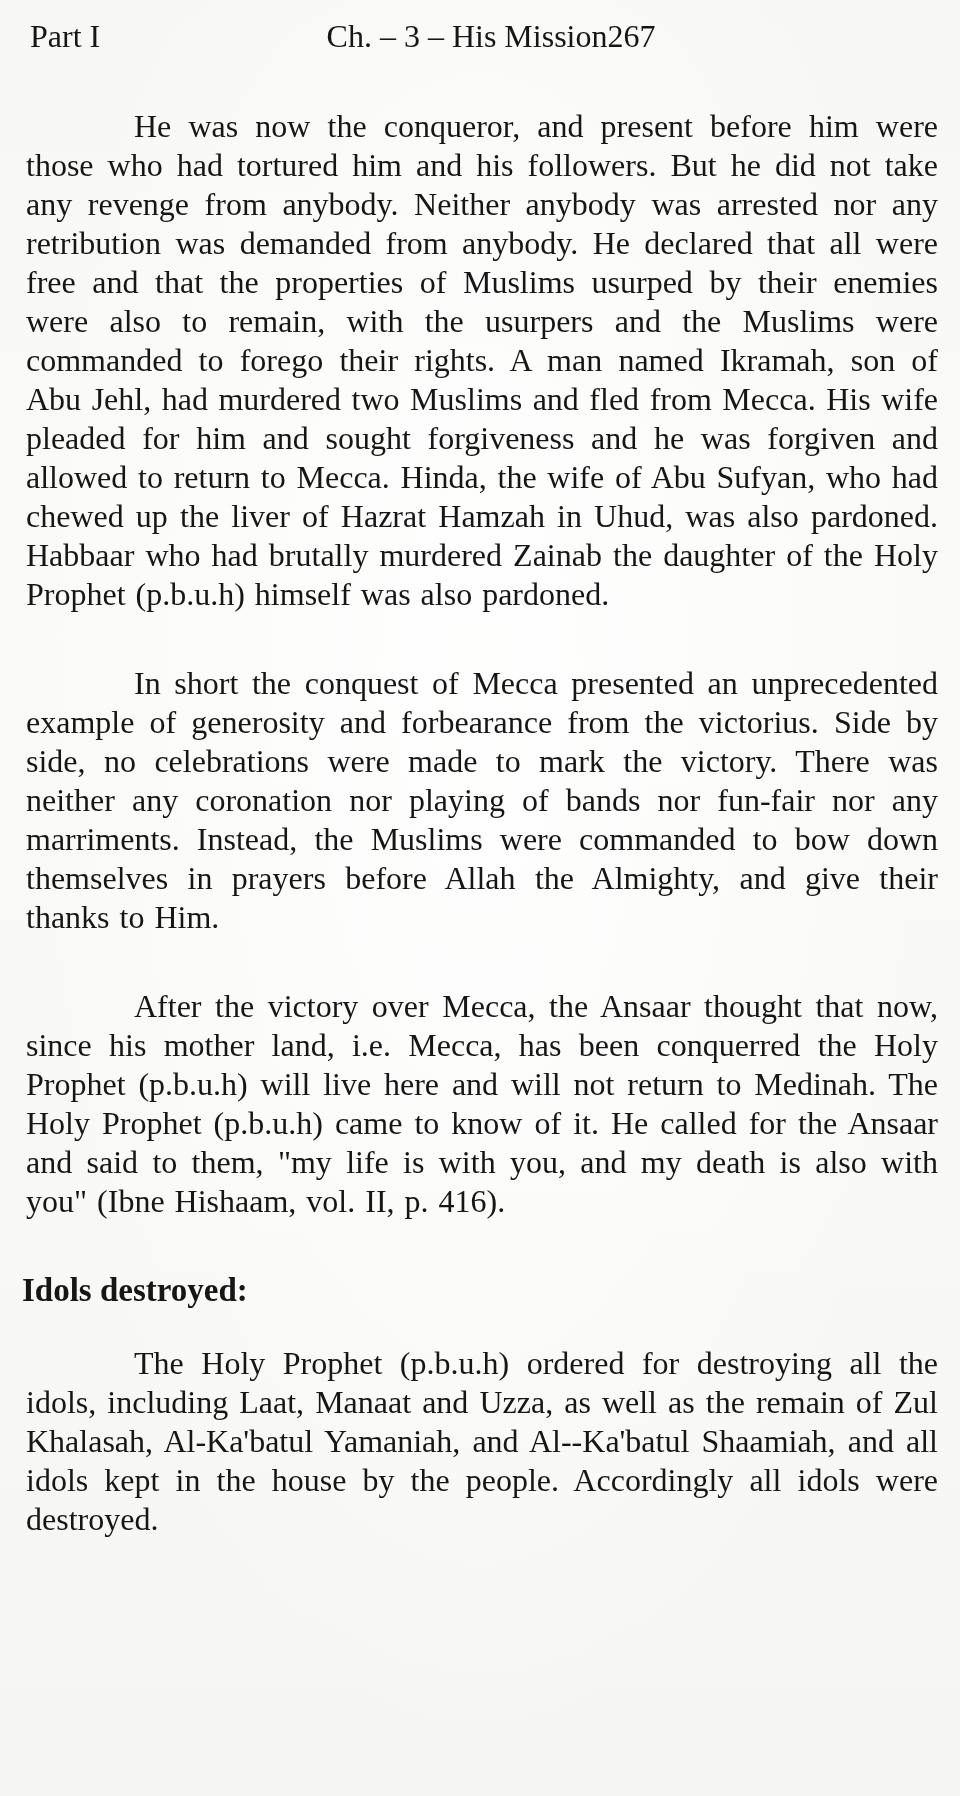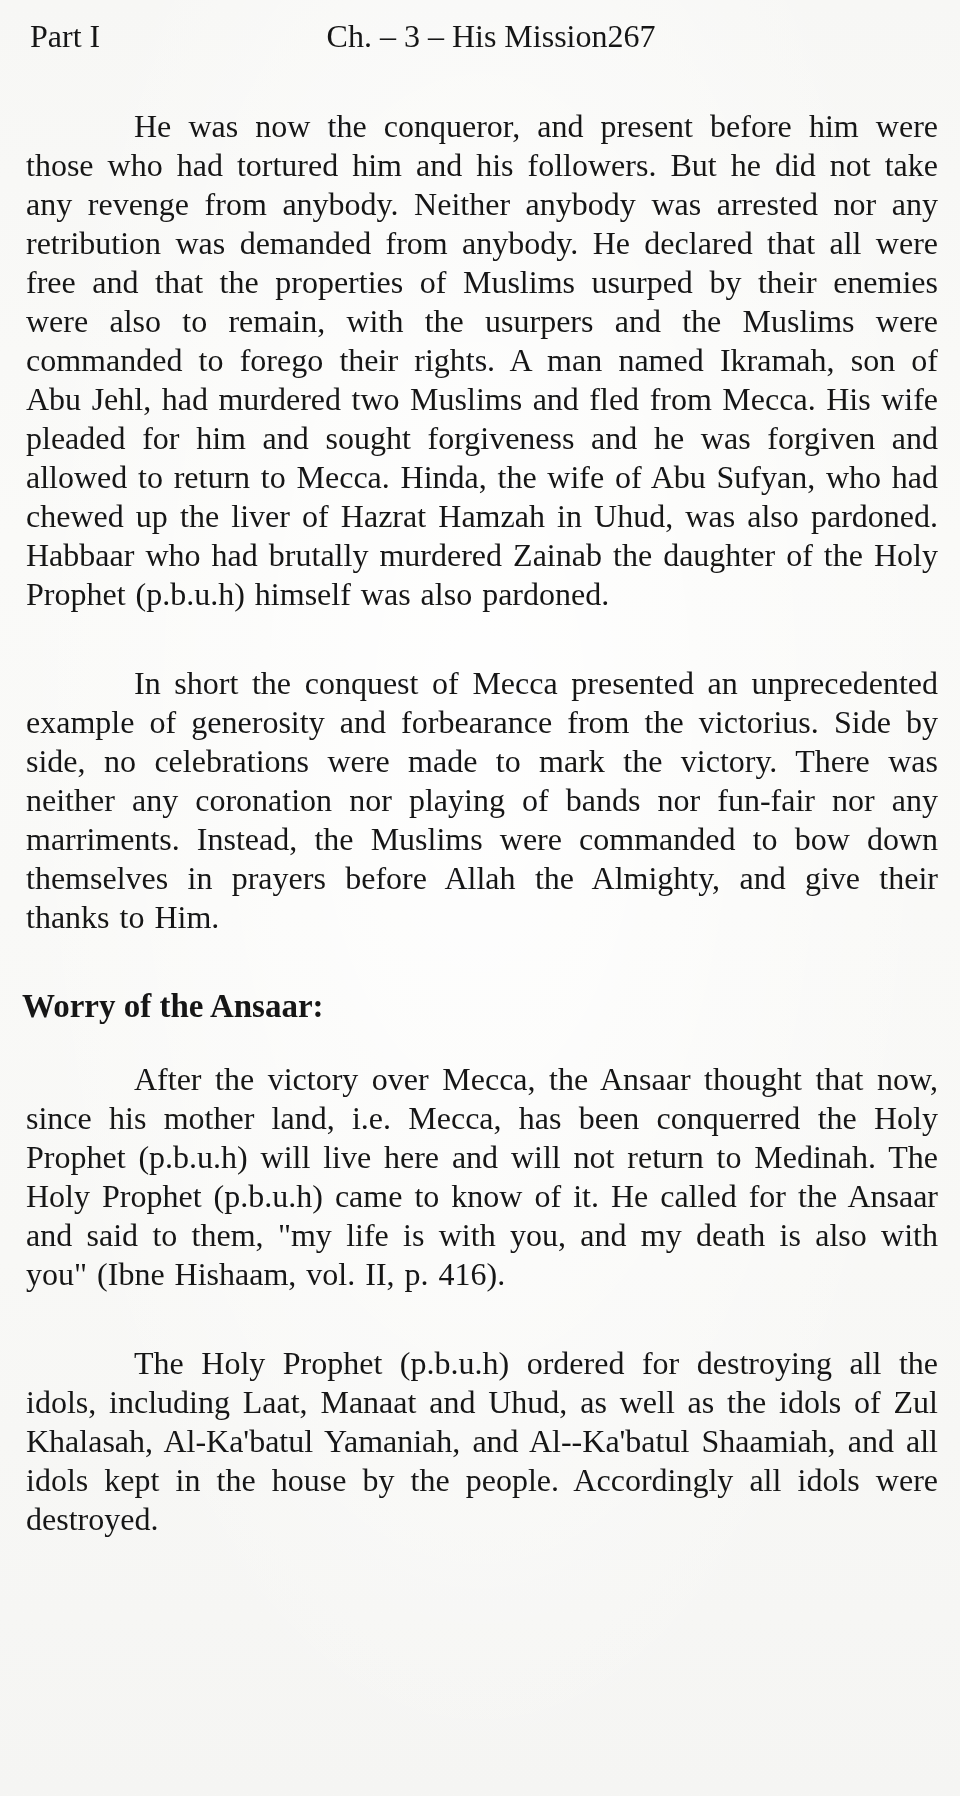--- a/index.html
+++ b/index.html
@@ -72,22 +72,22 @@
     <span class="center">Ch. – 3 – His Mission</span>
     <span class="side right">267</span>
   </header>
 
   <main class="body-text">
 
     <p class="para">He was now the conqueror, and present before him were those who had tortured him and his followers. But he did not take any revenge from anybody. Neither anybody was arrested nor any retribution was demanded from anybody. He declared that all were free and that the properties of Muslims usurped by their enemies were also to remain, with the usurpers and the Muslims were commanded to forego their rights. A man named Ikramah, son of Abu Jehl, had murdered two Muslims and fled from Mecca. His wife pleaded for him and sought forgiveness and he was forgiven and allowed to return to Mecca. Hinda, the wife of Abu Sufyan, who had chewed up the liver of Hazrat Hamzah in Uhud, was also pardoned. Habbaar who had brutally murdered Zainab the daughter of the Holy Prophet (p.b.u.h) himself was also pardoned.</p>
 
     <p class="para">In short the conquest of Mecca presented an unprecedented example of generosity and forbearance from the victorius. Side by side, no celebrations were made to mark the victory. There was neither any coronation nor playing of bands nor fun-fair nor any marriments. Instead, the Muslims were commanded to bow down themselves in prayers before Allah the Almighty, and give their thanks to Him.</p>
 
-    <h2 class="section-heading">Worry of the Ansaar:</h2>
 
     <p class="para">After the victory over Mecca, the Ansaar thought that now, since his mother land, i.e. Mecca, has been conquerred the Holy Prophet (p.b.u.h) will live here and will not return to Medinah. The Holy Prophet (p.b.u.h) came to know of it. He called for the Ansaar and said to them, "my life is with you, and my death is also with you" (Ibne Hishaam, vol. II, p. 416).</p>
 
+    <h2 class="section-heading">Idols destroyed:</h2>
 
-    <p class="para">The Holy Prophet (p.b.u.h) ordered for destroying all the idols, including Laat, Manaat and Uhud, as well as the idols of Zul Khalasah, Al-Ka'batul Yamaniah, and Al--Ka'batul Shaamiah, and all idols kept in the house by the people. Accordingly all idols were destroyed.</p>
+    <p class="para">The Holy Prophet (p.b.u.h) ordered for destroying all the idols, including Laat, Manaat and Uzza, as well as the remain of Zul Khalasah, Al-Ka'batul Yamaniah, and Al--Ka'batul Shaamiah, and all idols kept in the house by the people. Accordingly all idols were destroyed.</p>
 
   </main>
 
 </div>
 
 </body></html>

